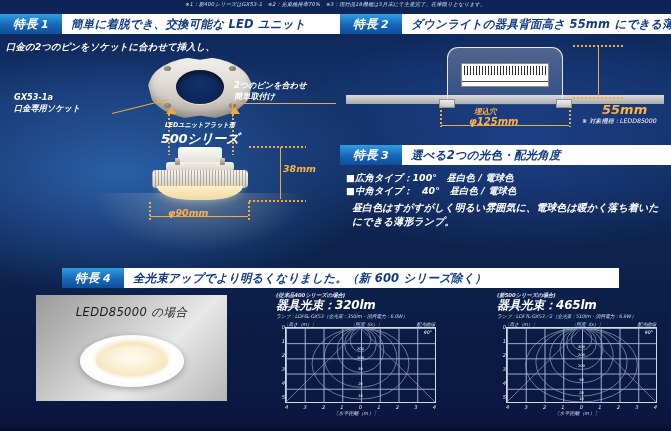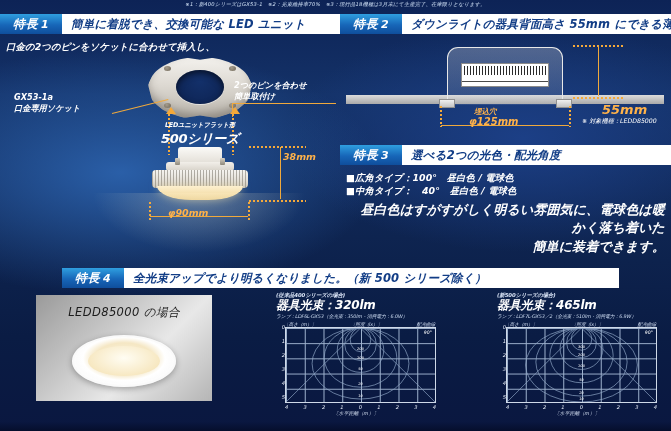--- a/index.html
+++ b/index.html
@@ -40,21 +40,21 @@
   .feat-title {
     flex: 1 1 auto; background: #ffffff; color: #123d86;
     font-weight: bold; font-size: 11.5px;
     display: flex; align-items: center; padding-left: 9px;
     letter-spacing: .2px; white-space: nowrap; overflow: hidden;
   }
   .feat-body {
     color: #ffffff; font-size: 9.4px; font-weight: bold;
     line-height: 1.42; padding: 1px 6px 0 6px; letter-spacing: .1px;
   }
-  .feat-body .sub { font-size: 13px; font-weight: bold; padding-left: 6px; text-align: right; }
+  .feat-body .sub { font-size: 10px; font-weight: bold; padding-left: 6px; }
 
   
   .f1-stage { position: relative; height: 176px; margin-top: 2px; }
   .socket {
     position: absolute; left: 148px; top: 2px; width: 104px; height: 62px;
   }
   .socket .ring-outer {
     position: absolute; inset: 0;
     border-radius: 50% / 50%;
     background: linear-gradient(180deg,#f4f2ee 0%, #ddd9d2 45%, #b9b4ab 100%);
@@ -148,21 +148,21 @@
   .lamp-in .band { position: absolute; left: 0; right: 0; bottom: 4px; height: 1.2px; background: #4a4a4a; }
   .flange {
     position: absolute; top: 60px; width: 16px; height: 9px;
     background: linear-gradient(180deg,#f0f0f0,#c4c4c4); border: 1px solid #909090;
   }
 
   
   .f4 { position: absolute; left: 0; top: 268px; width: 671px; height: 163px; }
   .f4-inner { position: relative; padding: 0 26px; }
   .photo {
-    position: absolute; left: 36px; top: 27px; width: 176px; height: 106px;
+    position: absolute; left: 36px; top: 27px; width: 191px; height: 106px;
     background: linear-gradient(135deg,#9a9a9a 0%, #c9c9c9 38%, #e8e8e8 62%, #b5b5b5 100%);
     display: flex; align-items: flex-start; justify-content: center;
   }
   .photo .cap {
     color: #1b1b1b; font-size: 11.5px; font-weight: normal;
     margin-top: 10px; letter-spacing: .4px;
   }
   .dl {
     position: absolute; left: 50%; top: 40px; transform: translateX(-50%);
     width: 104px; height: 52px; border-radius: 50%;
@@ -273,21 +273,21 @@
         <div class="pin" style="left:25px;"></div>
         <div class="pin" style="left:70px;"></div>
         <div class="fins"></div>
         <div class="lens"></div>
       </div>
       <div class="glow"></div>
 
       <div class="dotline" style="left:248px; top:90px; width:58px;"></div>
       <div class="dotline" style="left:248px; top:144px; width:58px;"></div>
       <div class="lead lead-v" style="left:280px; top:92px; width:1px; height:52px;"></div>
-      <div class="dim-txt" style="left:283px; top:96px;">38mm</div>
+      <div class="dim-txt" style="left:283px; top:108px;">38mm</div>
 
       <div class="dotline vert" style="left:148px; top:146px; height:20px;"></div>
       <div class="dotline vert" style="left:247px; top:146px; height:20px;"></div>
       <div class="lead" style="left:150px; top:161px; width:98px;"></div>
       <div class="dim-txt" style="left:168px; top:152px;">φ90mm</div>
     </div>
   </div>
 
   <div class="col-right">
 
@@ -329,33 +329,33 @@
         <span>特長</span>
         <span class="num">3</span>
       </div>
       <div class="feat-title">選べる2つの光色・配光角度</div>
     </div>
 
     <div class="feat-body">
       <div>■広角タイプ：100°　昼白色 / 電球色</div>
       <div>■中角タイプ：　40°　昼白色 / 電球色</div>
       <div class="sub" style="margin-top:3px;">昼白色はすがすがしく明るい雰囲気に、電球色は暖かく落ち着いた</div>
-      <div class="sub">簡単に装着できます。</div>
+      <div class="sub">にできる薄形ランプ。</div>
     </div>
   </div>
 
   <div class="f4">
     <div class="f4-inner">
 
       <div class="feat-head" style="margin:0 26px 0 36px;">
         <div class="feat-badge">
           <span>特長</span>
           <span class="num">4</span>
         </div>
-        <div class="feat-title">全光束アップでより明るくなりました。（新 500 シリーズ除く）</div>
+        <div class="feat-title">全光束アップでより明るくなりました。（新 600 シリーズ除く）</div>
       </div>
 
       <div class="photo">
         <div class="cap">LEDD85000 の場合</div>
         <div class="dl"></div>
       </div>
 
       <div class="chart-box left">
         <div class="ch-pre">(従来品400シリーズの場合)</div>
         <div class="ch-main">器具光束：320lm</div>

